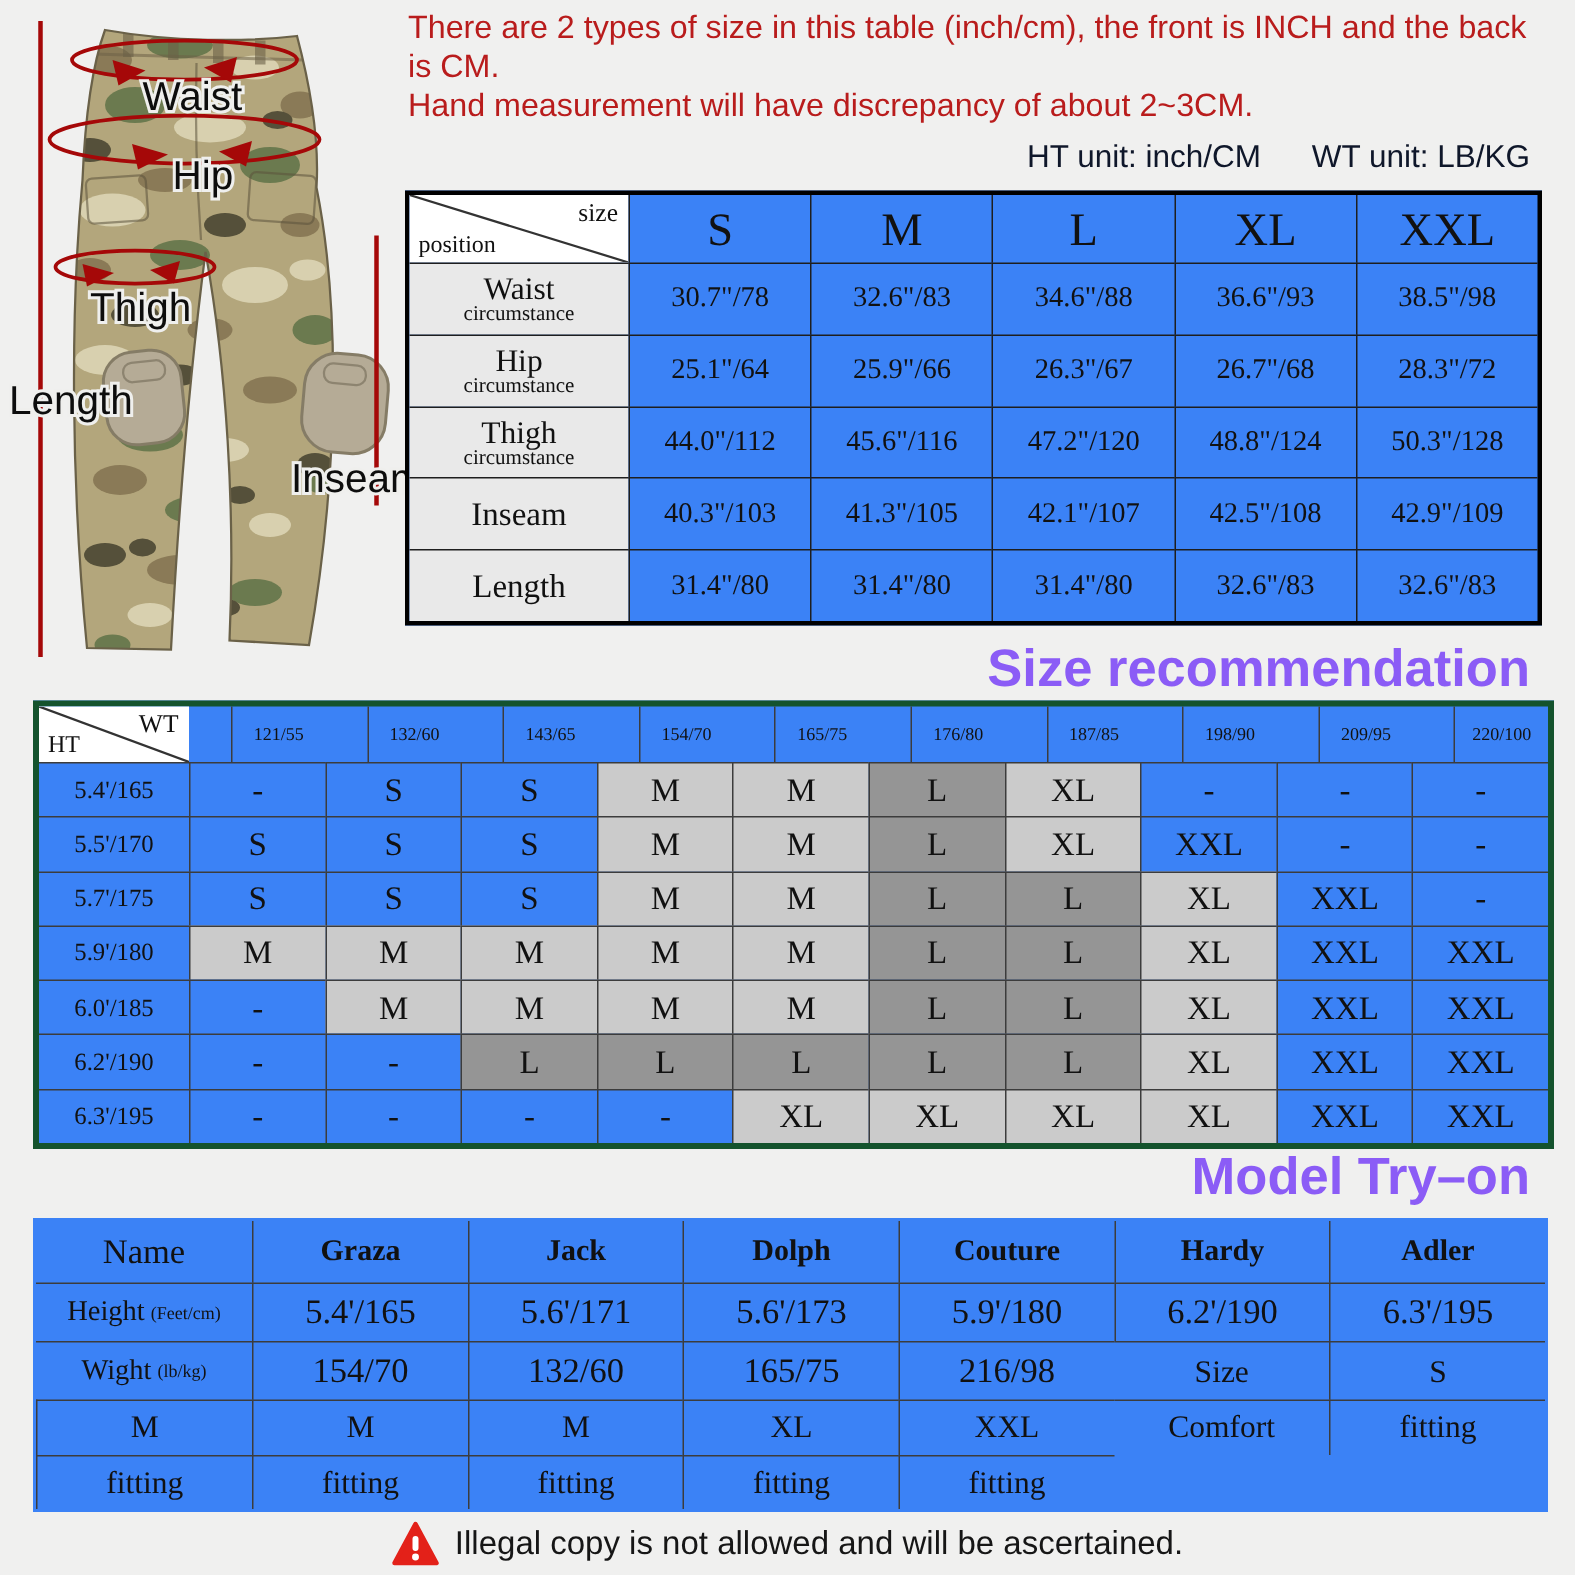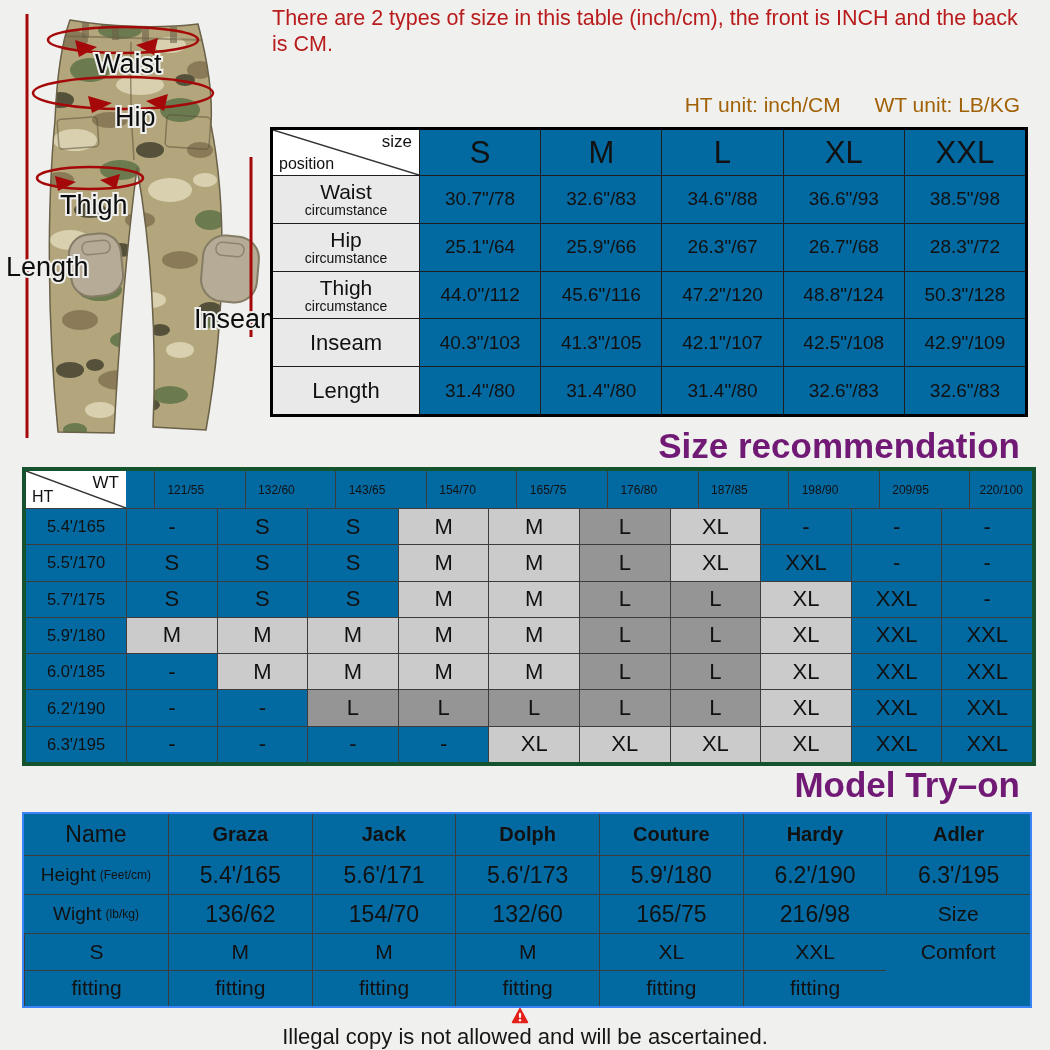--- a/index.html
+++ b/index.html
@@ -2,25 +2,25 @@
 <html><head>
 <meta charset="utf-8">
 <style>
   html,body{margin:0;padding:0;}
   body{width:1050px;height:1050px;background:#f0f0ef;font-family:"Liberation Sans",sans-serif;color:#111;overflow:hidden;}
   .page{position:relative;width:1050px;height:1050px;}
 
   
   .intro{position:absolute;left:272px;top:6px;width:762px;font-size:21.5px;line-height:1.2;color:#b91c1c;}
   .intro p{margin:0;}
-  .units{position:absolute;left:272px;top:93px;width:748px;text-align:right;font-size:21px;color:#a16207;}
+  .units{position:absolute;left:272px;top:93px;width:748px;text-align:right;font-size:21px;color:#0f172a;}
   .units span{margin-left:28px;}
 
   
-  .tbl{position:absolute;display:grid;background:#0369a1;}
+  .tbl{position:absolute;display:grid;background:#3b82f6;font-family:Liberation Serif, serif;}
   .tbl .c{border-left:1px solid #3c3c3c;border-top:1px solid #3c3c3c;display:flex;align-items:center;justify-content:center;position:relative;overflow:hidden;}
   .tbl .col0{border-left:none;}
   .tbl .row0{border-top:none;}
 
   
   #size-table{left:270px;top:127px;width:752px;height:284px;border:3px solid #000;
     grid-template-columns:146px repeat(5,1fr);grid-template-rows:45px repeat(5,1fr);}
   #size-table .c{border-color:#1e1e1e;}
   .st-head{font-size:31px;font-weight:400;}
   .st-val{font-size:19px;}
@@ -30,21 +30,21 @@
   .lbl-sub{font-size:14px;}
   .lbl-sub:empty{display:none;}
 
   
   .corner{background:#fff;}
   .corner svg.diag{position:absolute;left:0;top:0;width:100%;height:100%;}
   .corner .ctop{position:absolute;top:2px;right:7px;font-size:17px;}
   .corner .cbot{position:absolute;bottom:2px;left:6px;font-size:16px;}
 
   
-  .sec-title{position:absolute;left:22px;width:998px;text-align:right;font-size:35px;font-weight:bold;color:#701a75;}
+  .sec-title{position:absolute;left:22px;width:998px;text-align:right;font-size:35px;font-weight:bold;color:#8b5cf6;}
   #reco-title{top:426px;}
   #model-title{top:765px;}
 
   
   #reco-table{left:22px;top:467px;width:1006px;height:291px;border:4px solid #14532d;
     grid-template-columns:100px repeat(10,1fr);grid-template-rows:37px repeat(7,1fr);}
   .rc-head{font-size:12px;margin-left:28px;}
   .rc-label{font-size:16.5px;}
   .rc-val{font-size:22px;}
   .c-lg{background:#cbcbcb;}
@@ -56,21 +56,21 @@
   .mt-namehead{font-size:23px;}
   .mt-name{font-size:20px;font-weight:bold;}
   .mt-num{font-size:23px;}
   .mt-txt{font-size:21px;}
   .mt-lbl{font-size:19px;}
   .mt-lbl-sub{font-size:12px;margin-left:4px;}
   .mt-lbl-sub:empty{display:none;}
   .mt-lbl-big{font-size:21px;}
 
   
-  .footer{position:absolute;left:0;top:1007px;width:1050px;height:43px;display:flex;align-items:center;justify-content:center;font-size:22px;color:#161616;flex-direction:column;}
+  .footer{position:absolute;left:0;top:1007px;width:1050px;height:43px;display:flex;align-items:center;justify-content:center;font-size:22px;color:#161616;}
   .footer svg{margin-right:10px;}
 
   
   #pants{position:absolute;left:0;top:0;}
   .pants-label{font-size:27px;fill:#0d0d0d;paint-order:stroke;stroke:#efefed;stroke-width:4px;font-family:"Liberation Sans",sans-serif;}
 </style>
 </head>
 <body>
 
 <div class="page">
@@ -171,20 +171,21 @@
       <text class="pants-label" x="95" y="73" font-size="28">Waist</text>
       <text class="pants-label" x="115" y="126">Hip</text>
       <text class="pants-label" x="60" y="214">Thigh</text>
       <text class="pants-label" x="6" y="276" font-size="29">Length</text>
       <text class="pants-label" x="194" y="328" font-size="26">Inseam</text>
     </g>
   </svg>
 
   <div class="intro">
     <p>There are 2 types of size in this table (inch/cm), the front is INCH and the back is CM.</p>
+    <p>Hand measurement will have discrepancy of about 2~3CM.</p>
   </div>
   <div class="units">
     <span>HT unit: inch/CM</span>
     <span>WT unit: LB/KG</span>
   </div>
 
   <div class="tbl" id="size-table">
       <div class="c col0 row0 corner">
         <svg class="diag" viewBox="0 0 100 100" preserveAspectRatio="none">
           <line x1="0" y1="0" x2="100" y2="100" stroke="#333" stroke-width="1.5" vector-effect="non-scaling-stroke"></line>
@@ -358,21 +359,20 @@
       <div class="c mt-num">5.4'/165</div>
       <div class="c mt-num">5.6'/171</div>
       <div class="c mt-num">5.6'/173</div>
       <div class="c mt-num">5.9'/180</div>
       <div class="c mt-num">6.2'/190</div>
       <div class="c mt-num">6.3'/195</div>
       <div class="c col0">
         <span class="mt-lbl">Wight</span>
         <span class="mt-lbl-sub">(lb/kg)</span>
       </div>
-      <div class="c mt-num">136/62</div>
       <div class="c mt-num">154/70</div>
       <div class="c mt-num">132/60</div>
       <div class="c mt-num">165/75</div>
       <div class="c mt-num">216/98</div>
       <div class="c col0">
         <span class="mt-lbl-big">Size</span>
       </div>
       <div class="c mt-txt">S</div>
       <div class="c mt-txt">M</div>
       <div class="c mt-txt">M</div>

